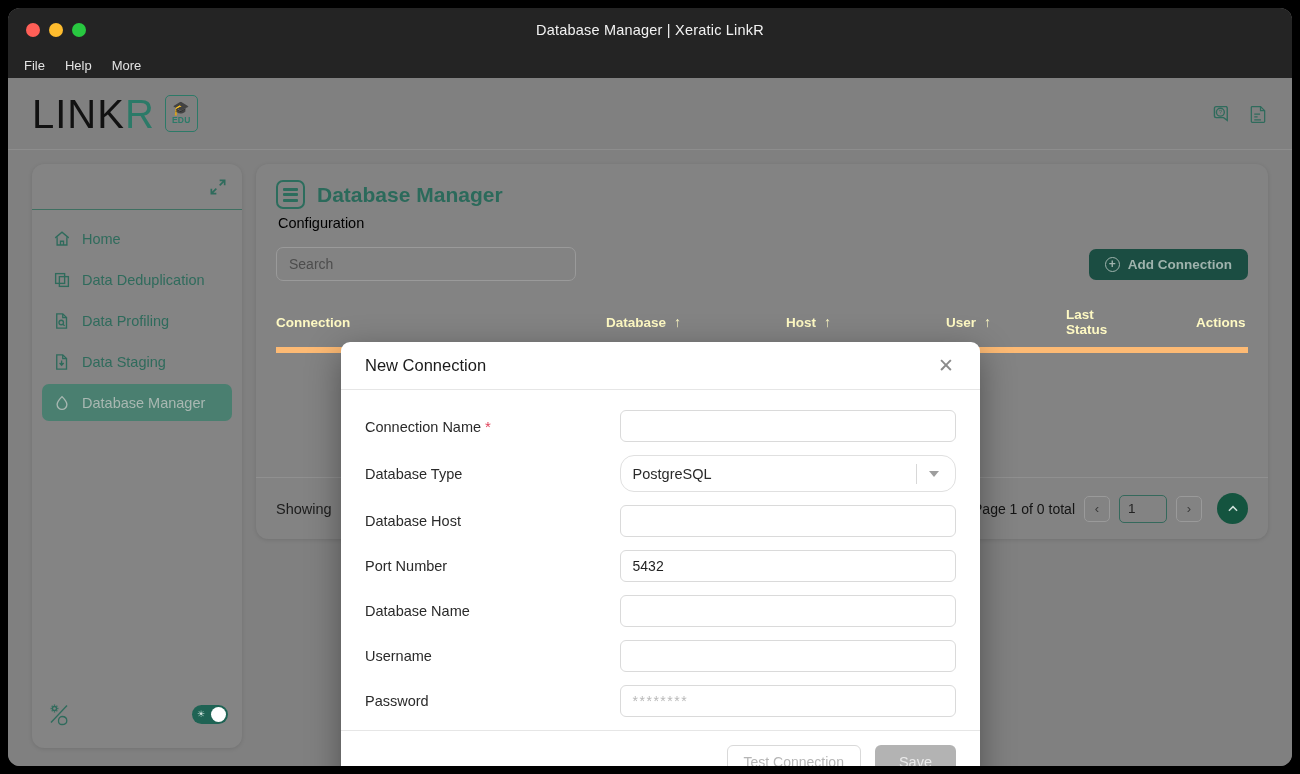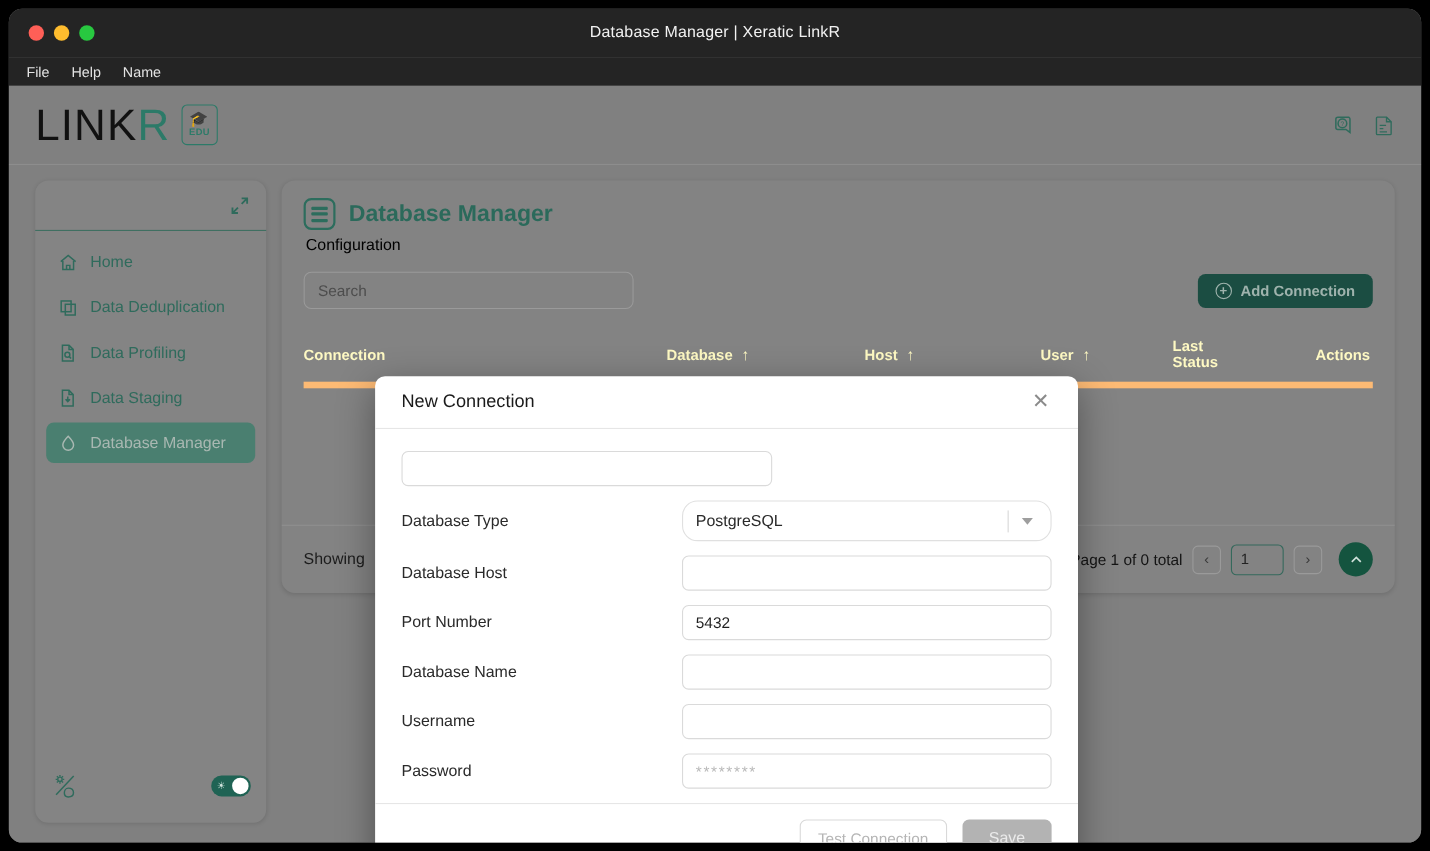--- a/index.html
+++ b/index.html
@@ -243,21 +243,21 @@
       <span class="dot red"></span>
       <span class="dot yellow"></span>
       <span class="dot green"></span>
     </div>
     <div class="win-title">Database Manager | Xeratic LinkR</div>
   </div>
 
   <div class="menubar">
     <span>File</span>
     <span>Help</span>
-    <span>Name</span>
+    <span>More</span>
   </div>
 
   <div class="app-header">
     <div class="logo-wrap">
       <div class="logo-text">
         <span>LINK</span>
           <span class="r">R</span>
       </div>
       <div class="edu-badge">
         <span class="cap">🎓</span>
@@ -426,20 +426,24 @@
 
     <div class="scrim"></div>
     <div class="modal">
       <div class="modal-head">
         <span class="modal-title">New Connection</span>
         <span class="modal-close">✕</span>
       </div>
       <div class="modal-body">
 
         <div class="frow">
+          <div class="flabel">
+            <span>Connection Name</span>
+            <span class="req">*</span>
+          </div>
           <div class="finput" style="height:32px;"></div>
         </div>
 
         <div class="frow">
           <div class="flabel">Database Type</div>
           <div class="fselect">
             <span>PostgreSQL</span>
             <span class="right">
               <span class="divider"></span>
               <span class="caret"></span>

